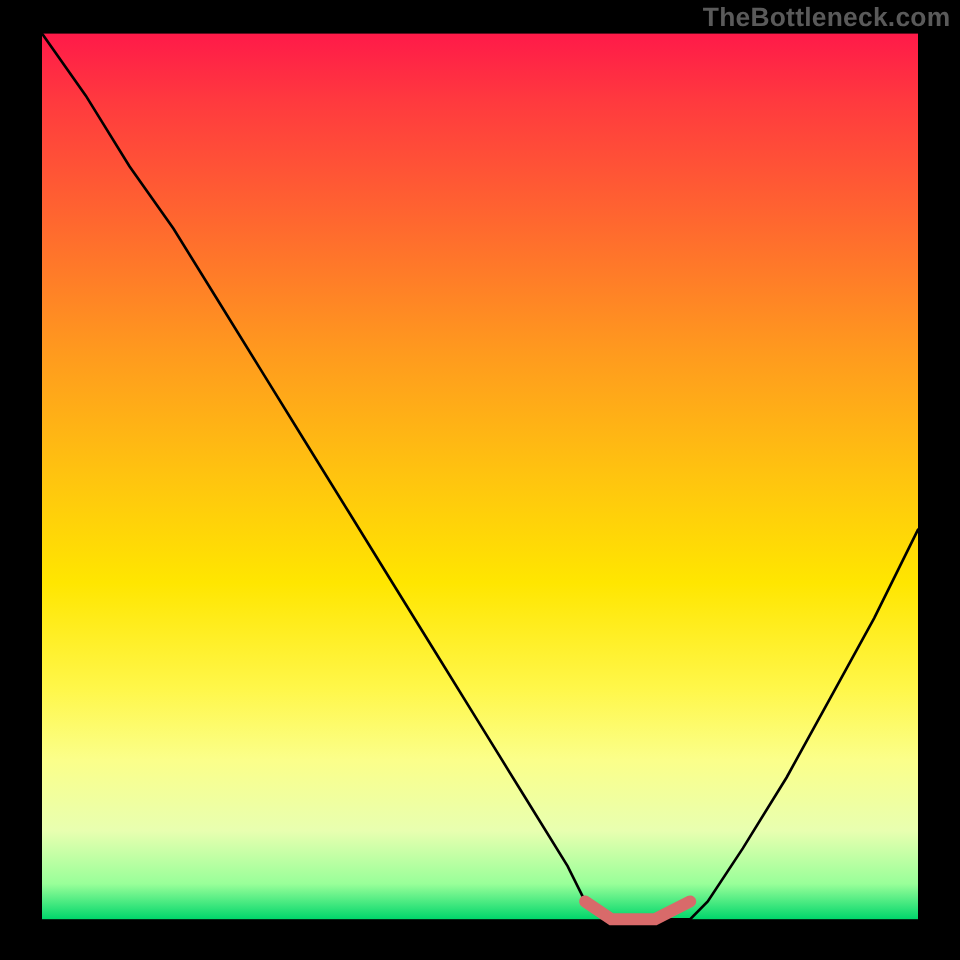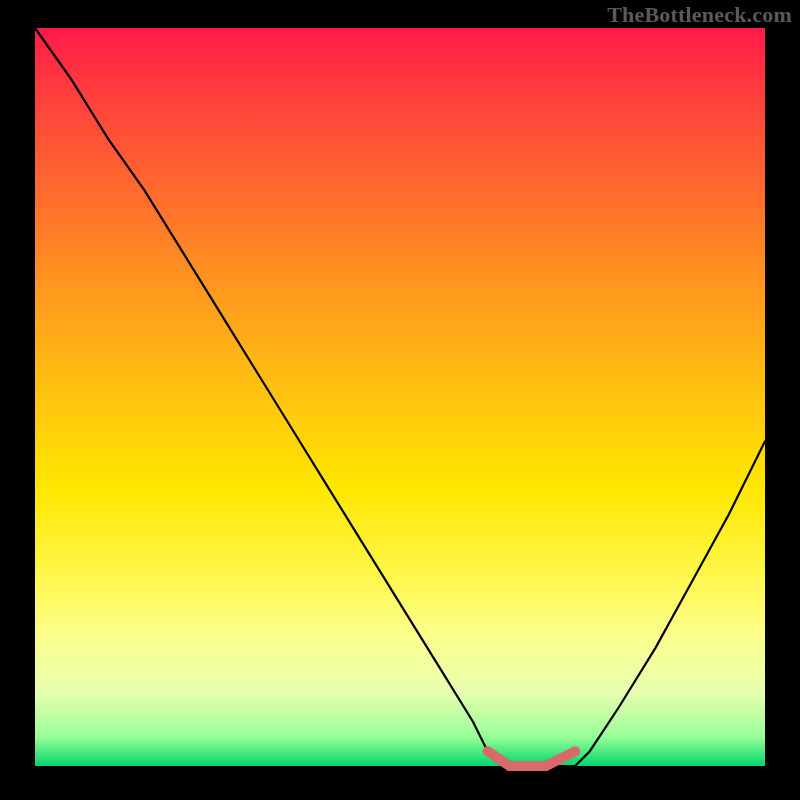--- a/index.html
+++ b/index.html
@@ -19,21 +19,20 @@
   }
   .watermark {
     position: absolute;
     top: 2px;
     right: 8px;
     color: #5a5a5a;
     font-size: 22px;
     font-weight: 600;
     letter-spacing: 0.2px;
     user-select: none;
-    font-family: Liberation Serif, serif;
   }
   .plot {
     position: absolute;
     left: 35px;
     top: 28px;
     width: 730px;
     height: 738px;
   }
   .gradient-bg {
     position: absolute;

